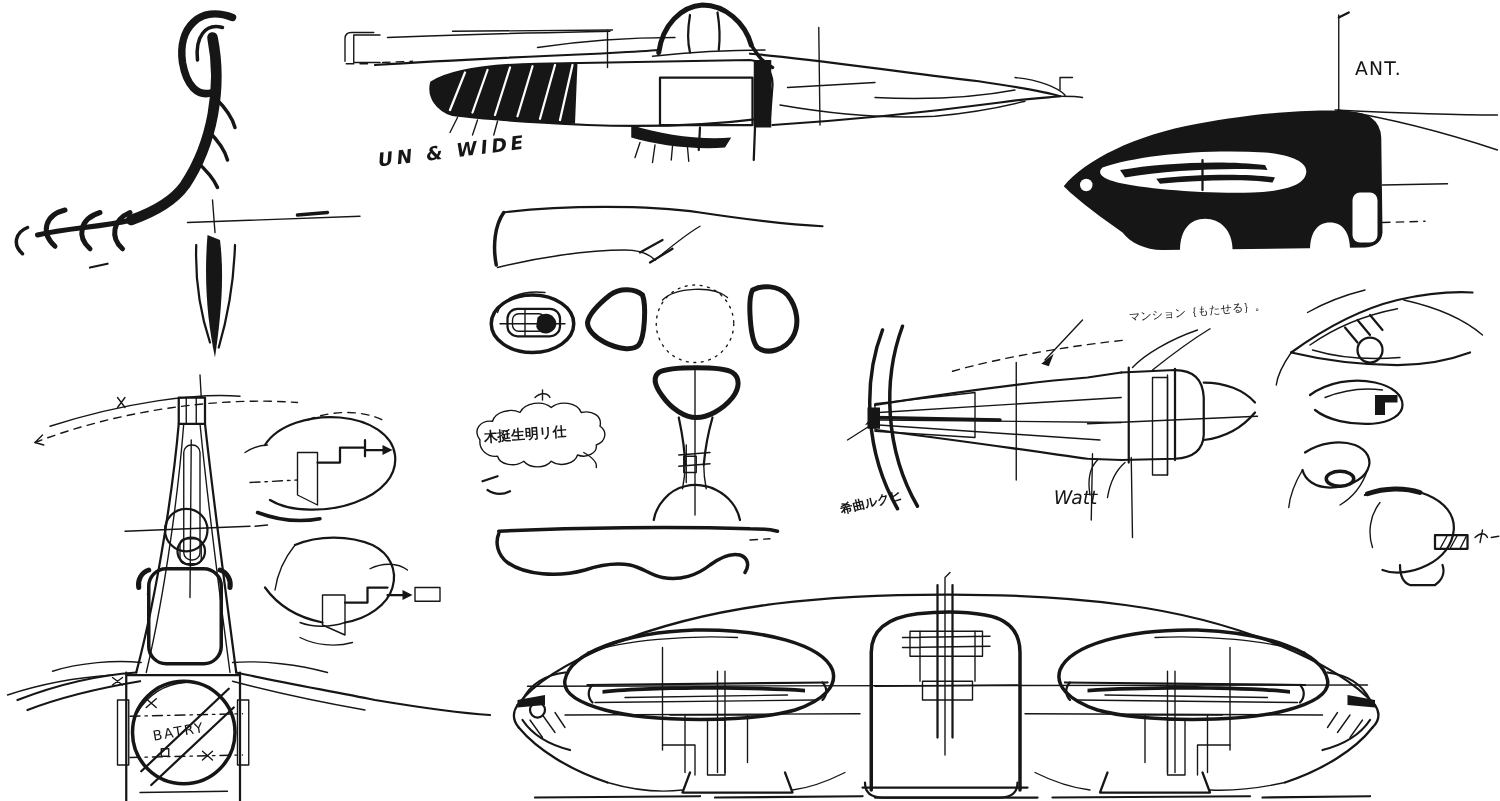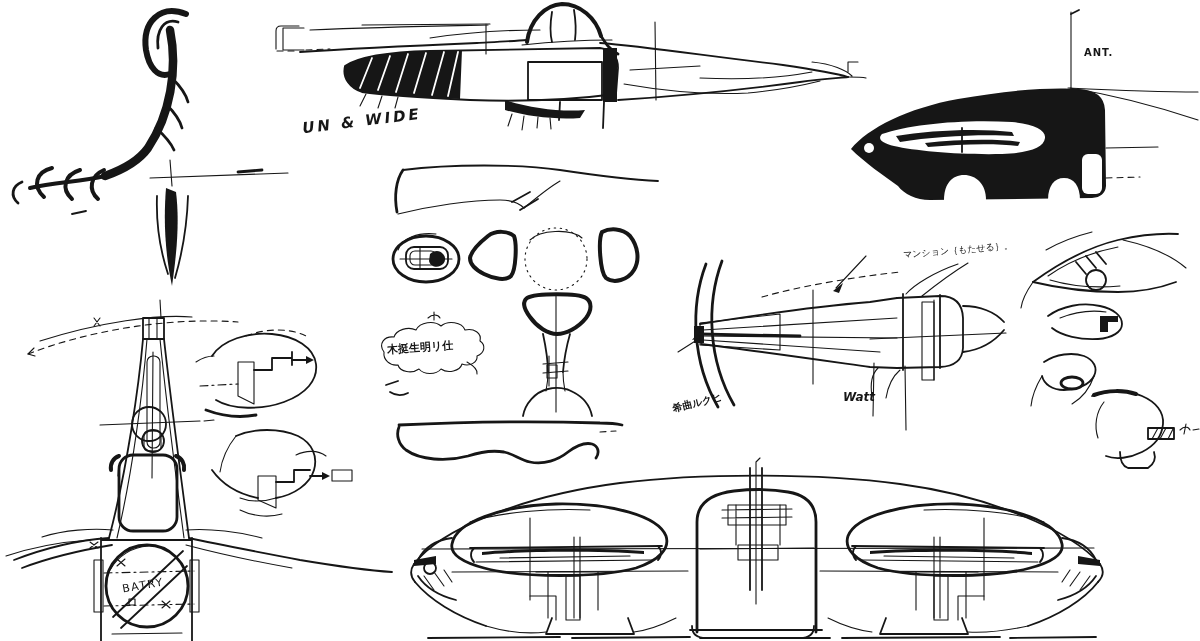--- a/index.html
+++ b/index.html
@@ -282,19 +282,19 @@
     <path class="fill" d="M 414,560 L 436,556 L 436,564 L 414,566 Z"></path>
     <path class="s1" d="M 424,576 L 434,590 M 434,572 L 444,586 M 444,570 L 452,582"></path>
     <circle cx="430" cy="568" r="6" class="s2"></circle>
     <path class="s2" d="M 1096,560 C 1090,548 1078,540 1062,538 M 1096,576 C 1088,588 1074,596 1058,600"></path>
     <path class="fill" d="M 1100,560 L 1078,556 L 1078,564 L 1100,566 Z"></path>
     <path class="s1" d="M 1090,576 L 1080,590 M 1080,572 L 1070,586 M 1070,570 L 1062,582"></path>
   </g>
 </svg>
 
   <div class="note" style="left:302px;top:114px;font-size:15px;font-weight:700;font-style:italic;letter-spacing:3px;transform:rotate(-7deg);">UN &amp; WIDE</div>
-  <div class="note" style="left:1084px;top:48px;font-size:10px;font-weight:700;letter-spacing:1px;">ANT.</div>
+  <div class="note" style="left:1084px;top:48px;font-size:15px;font-weight:400;letter-spacing:1px;">ANT.</div>
   <div class="note" style="left:387px;top:342px;font-size:11px;font-weight:700;transform:rotate(-4deg);">木挺生明リ仕</div>
   <div class="note" style="left:903px;top:246px;font-size:9px;transform:rotate(-5deg);">マンション｛もたせる｝。</div>
   <div class="note" style="left:672px;top:398px;font-size:10px;font-weight:700;transform:rotate(-14deg);">希曲ルクヒ</div>
-  <div class="note" style="left:843px;top:391px;font-size:12px;font-weight:700;font-style:italic;">Watt</div>
+  <div class="note" style="left:843px;top:391px;font-size:15px;font-weight:400;font-style:italic;">Watt</div>
   <div class="note" style="left:122px;top:580px;font-size:11px;letter-spacing:1.5px;transform:rotate(-10deg);">BATRY</div>
 </div>
 
 </body></html>

